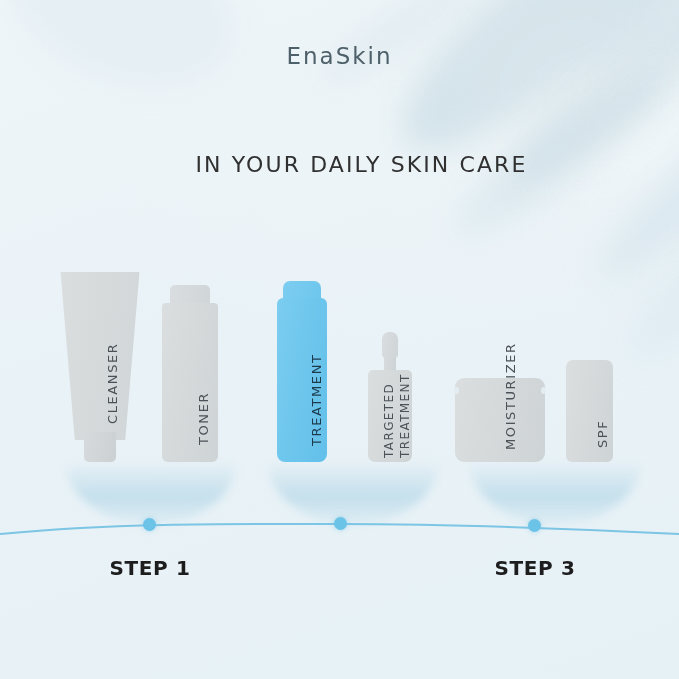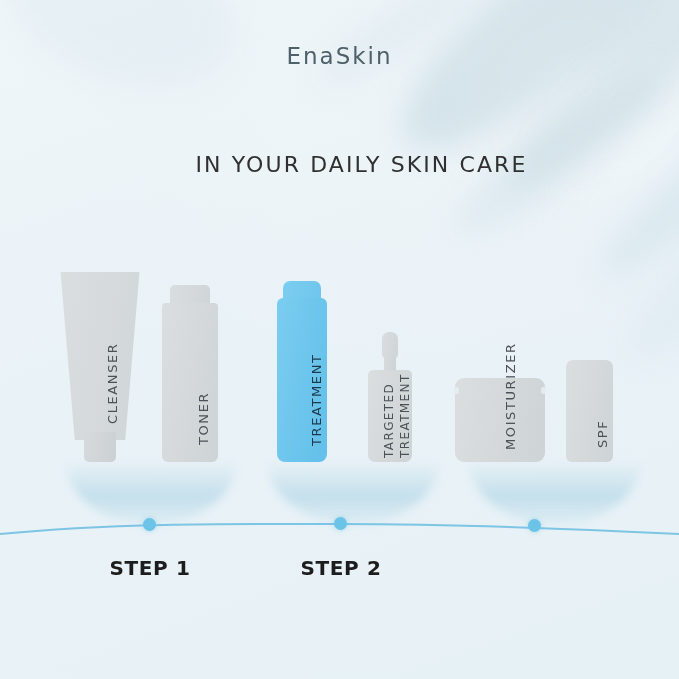--- a/index.html
+++ b/index.html
@@ -233,16 +233,16 @@
     <svg class="tl-svg" width="679" height="60" viewBox="0 0 679 60">
       <path d="M0 34 C 120 22, 260 24, 340 24 C 430 24, 560 28, 679 34" fill="none" stroke="#7cc5e4" stroke-width="2"></path>
     </svg>
     <div class="dot" style="left:143px;top:18px;"></div>
     <div class="dot" style="left:334px;top:17px;"></div>
     <div class="dot" style="left:528px;top:19px;"></div>
   </div>
 
   <div class="steps">
     <span class="step" style="left:70px;">STEP 1</span>
-    <span class="step" style="left:261px;">STEP 2</span>
+    <span class="step" style="left:455px;">STEP 3</span>
   </div>
 
 </div>
 
 </body></html>

